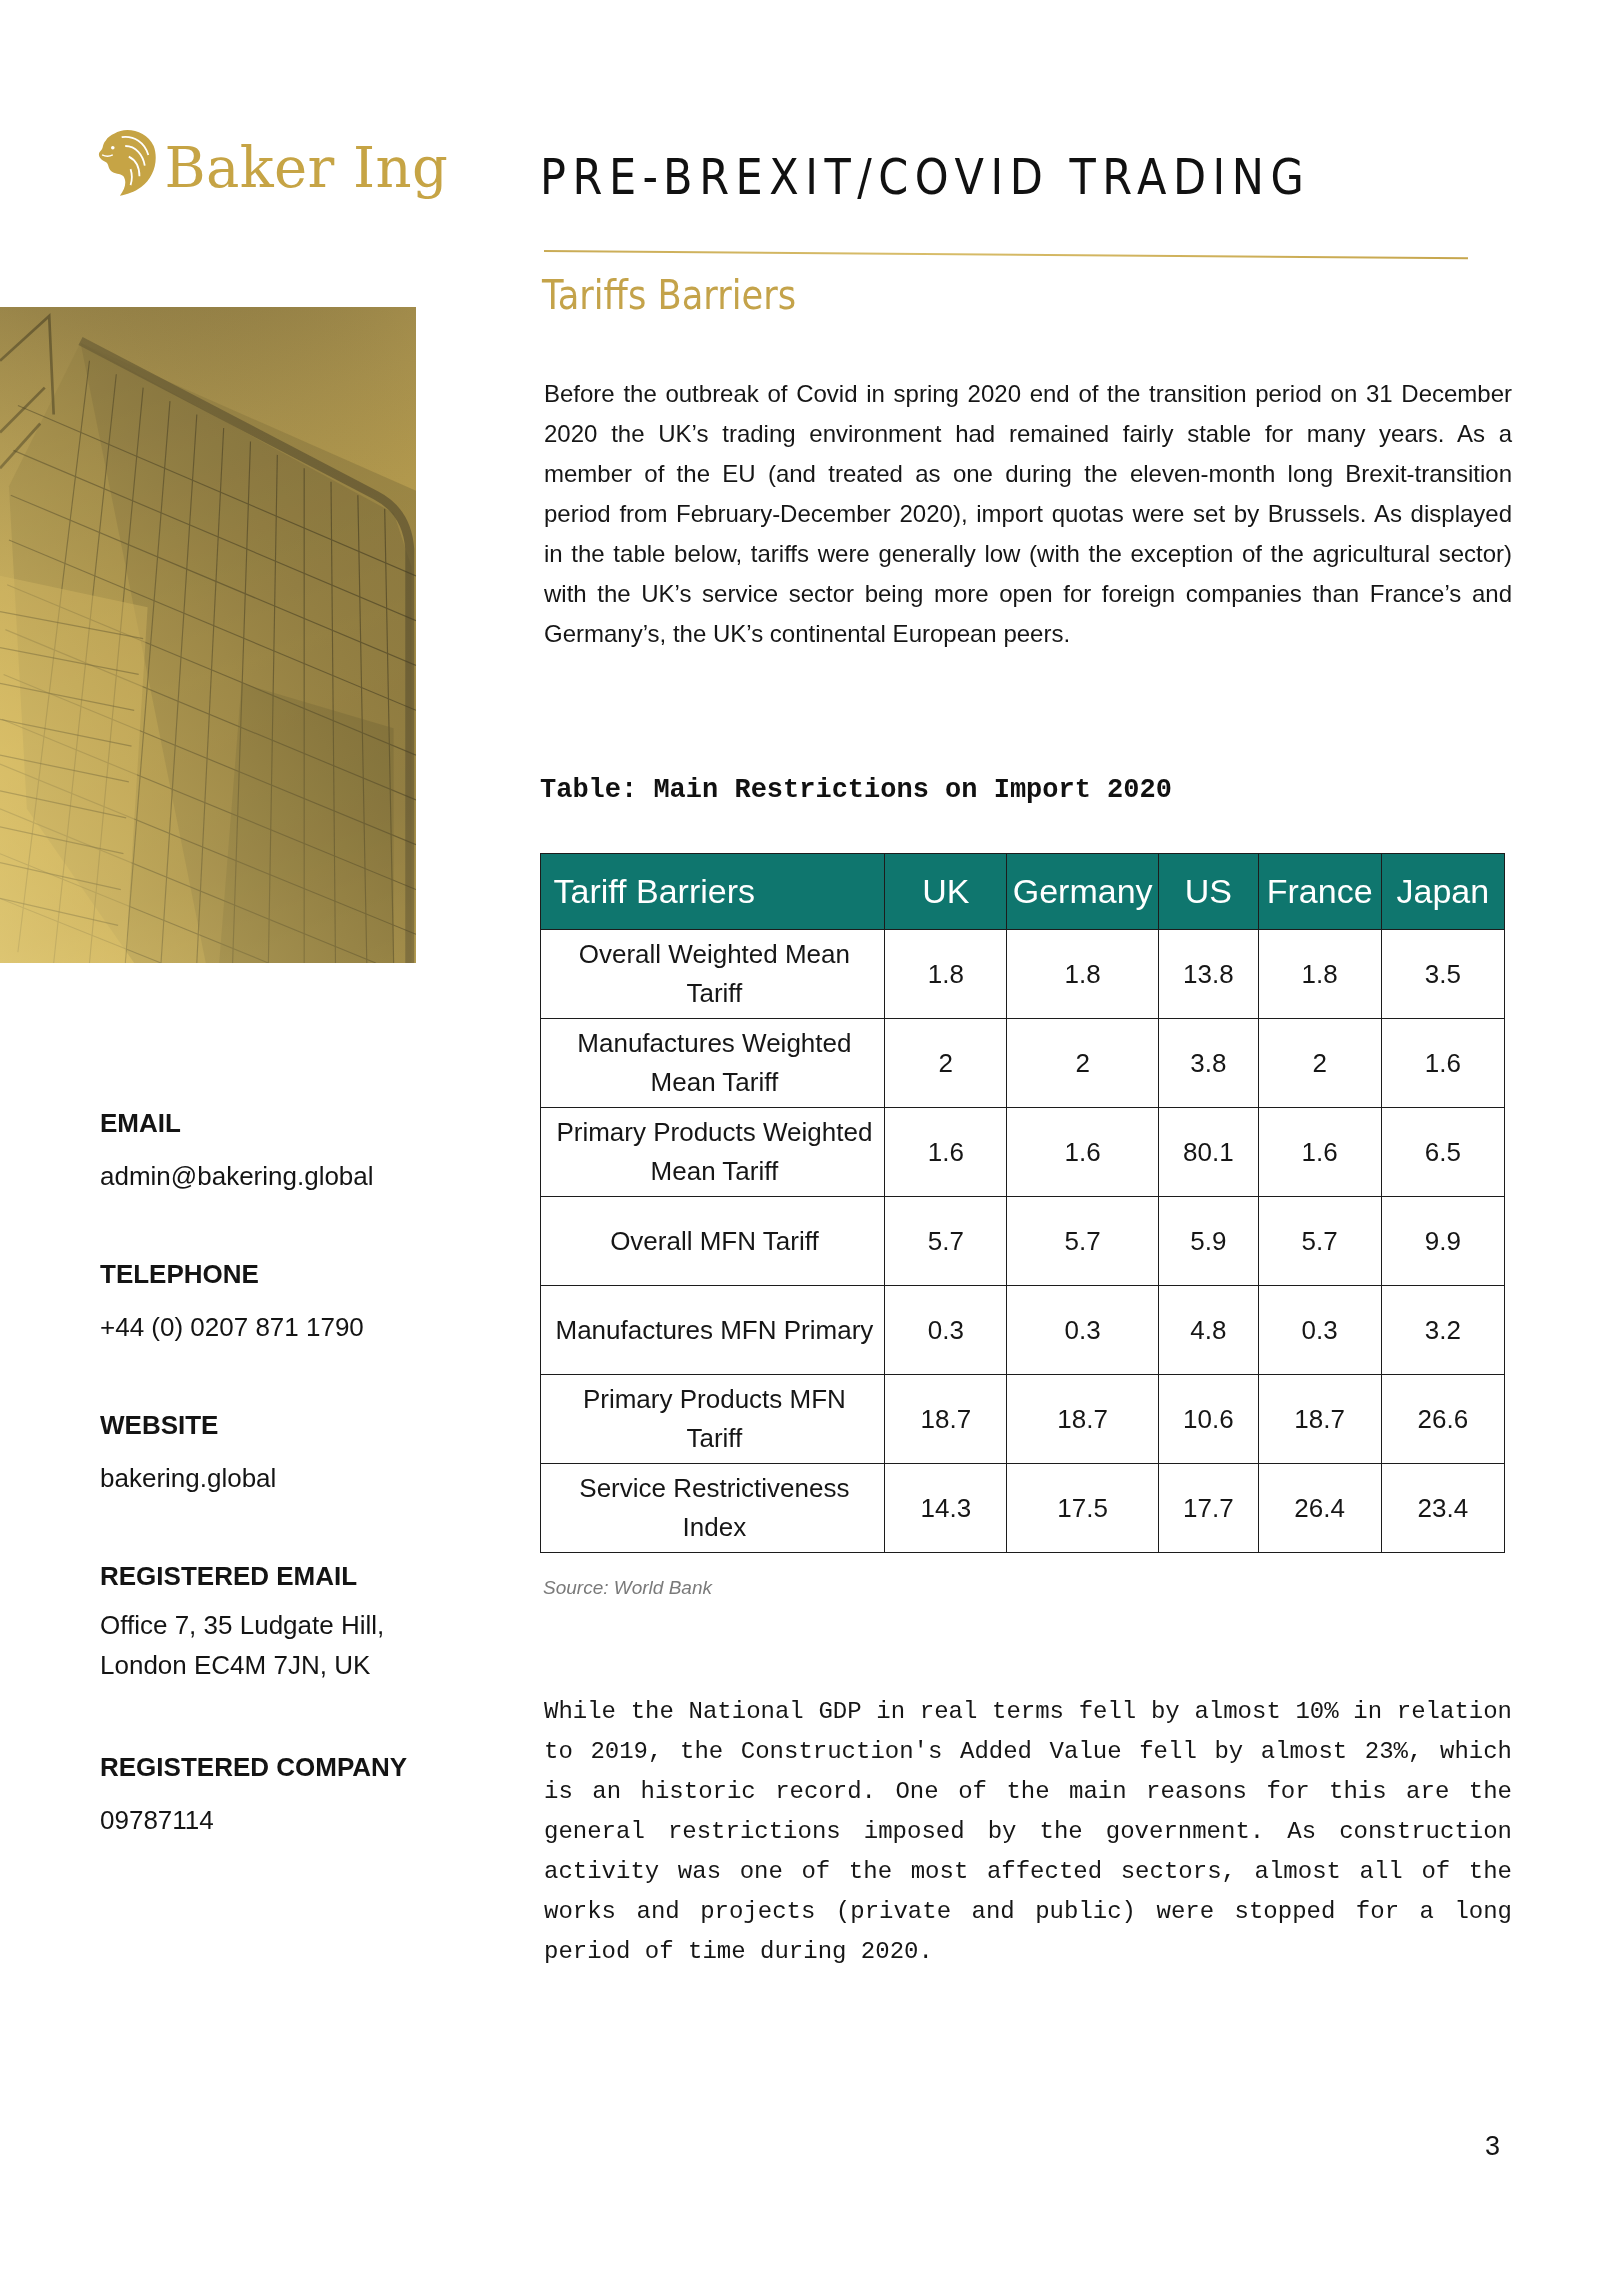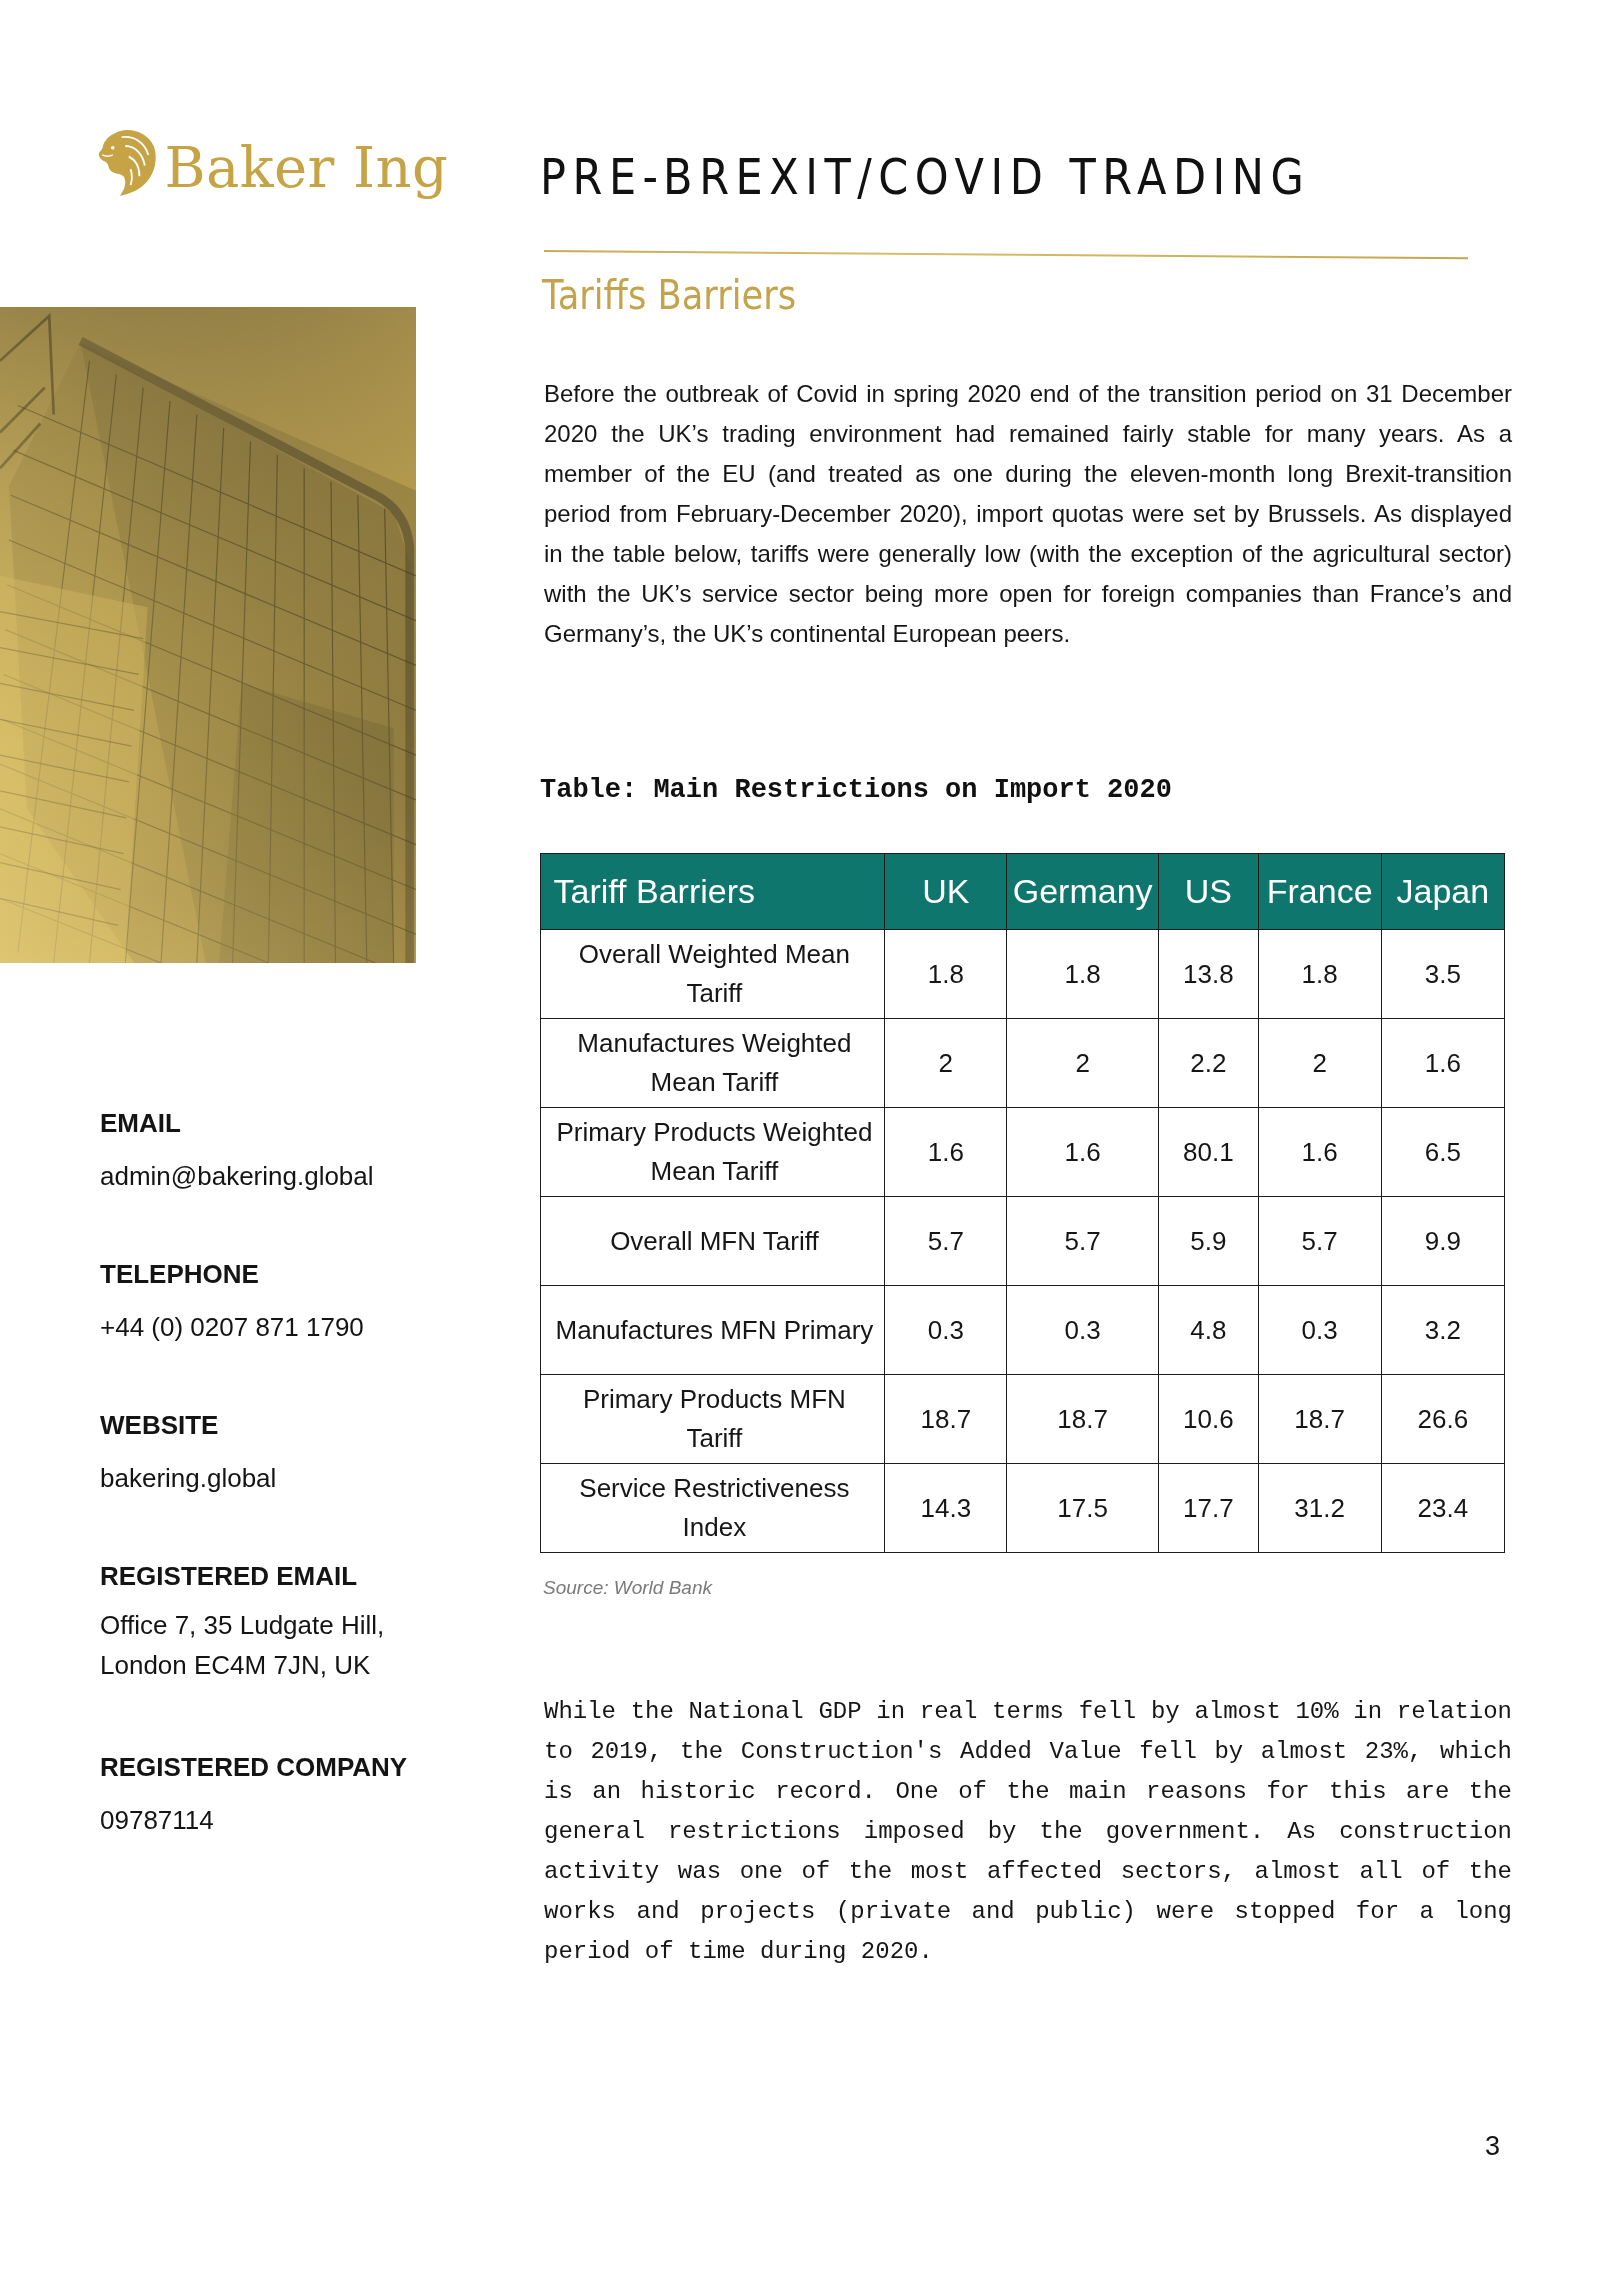--- a/index.html
+++ b/index.html
@@ -180,21 +180,21 @@
       <td>1.8</td>
       <td>1.8</td>
       <td>13.8</td>
       <td>1.8</td>
       <td>3.5</td>
     </tr>
     <tr>
       <td class="label">Manufactures Weighted Mean Tariff</td>
       <td>2</td>
       <td>2</td>
-      <td>2.2</td>
+      <td>3.8</td>
       <td>2</td>
       <td>1.6</td>
     </tr>
     <tr>
       <td class="label">Primary Products Weighted Mean Tariff</td>
       <td>1.6</td>
       <td>1.6</td>
       <td>80.1</td>
       <td>1.6</td>
       <td>6.5</td>
@@ -221,21 +221,21 @@
       <td>18.7</td>
       <td>10.6</td>
       <td>18.7</td>
       <td>26.6</td>
     </tr>
     <tr>
       <td class="label">Service Restrictiveness Index</td>
       <td>14.3</td>
       <td>17.5</td>
       <td>17.7</td>
-      <td>31.2</td>
+      <td>26.4</td>
       <td>23.4</td>
     </tr>
   </tbody>
 </table>
 <div class="source">Source: World Bank</div>
 
 <p class="para para-2" style="margin:0">While the National GDP in real terms fell by almost 10% in relation to 2019, the Construction's Added Value fell by almost 23%, which is an historic record. One of the main reasons for this are the general restrictions imposed by the government. As construction activity was one of the most affected sectors, almost all of the works and projects (private and public) were stopped for a long period of time during 2020.</p>
 
 <div class="contact c-email">
   <div class="label">EMAIL</div>

